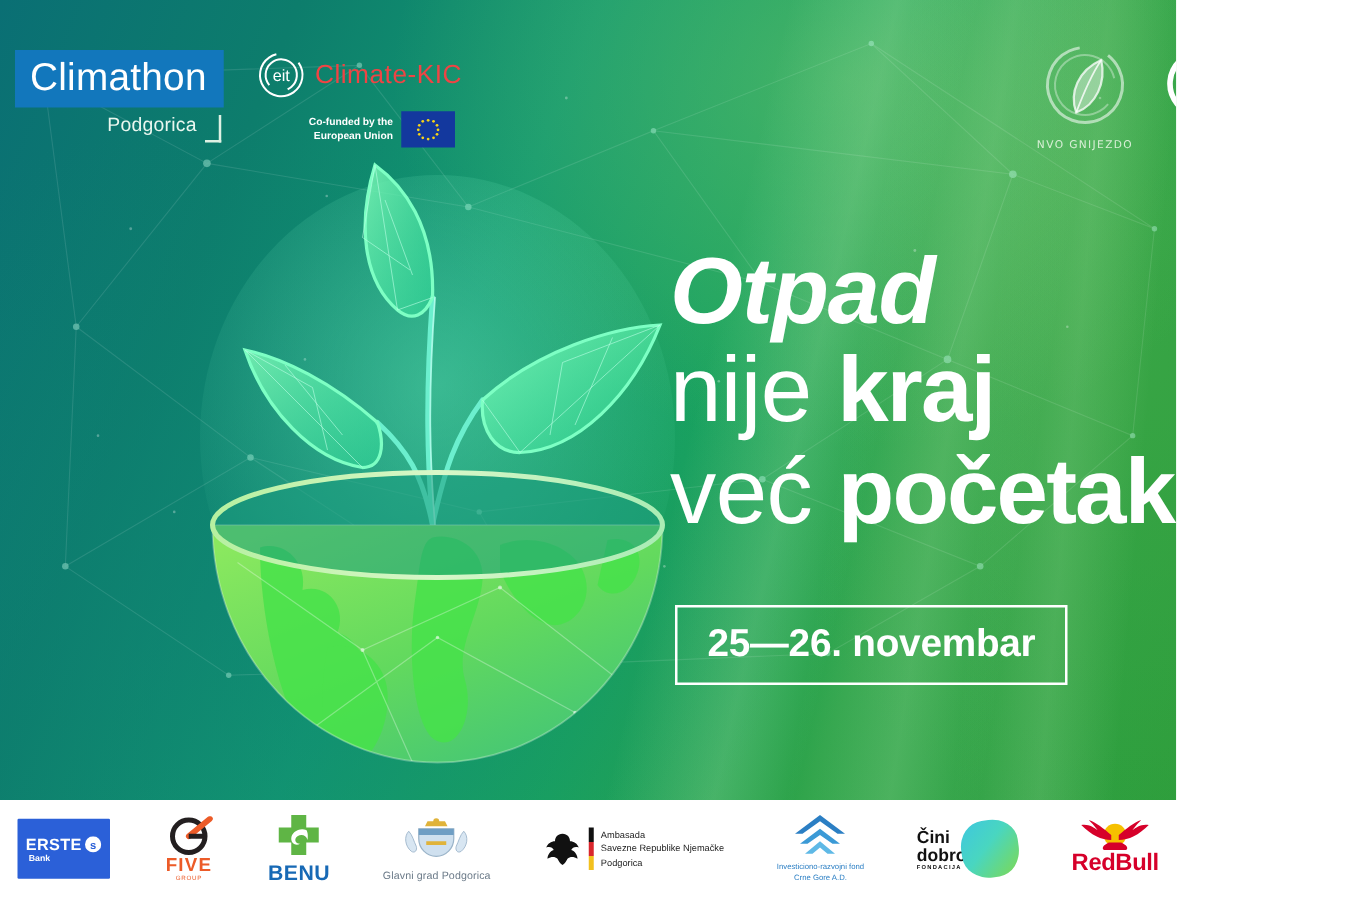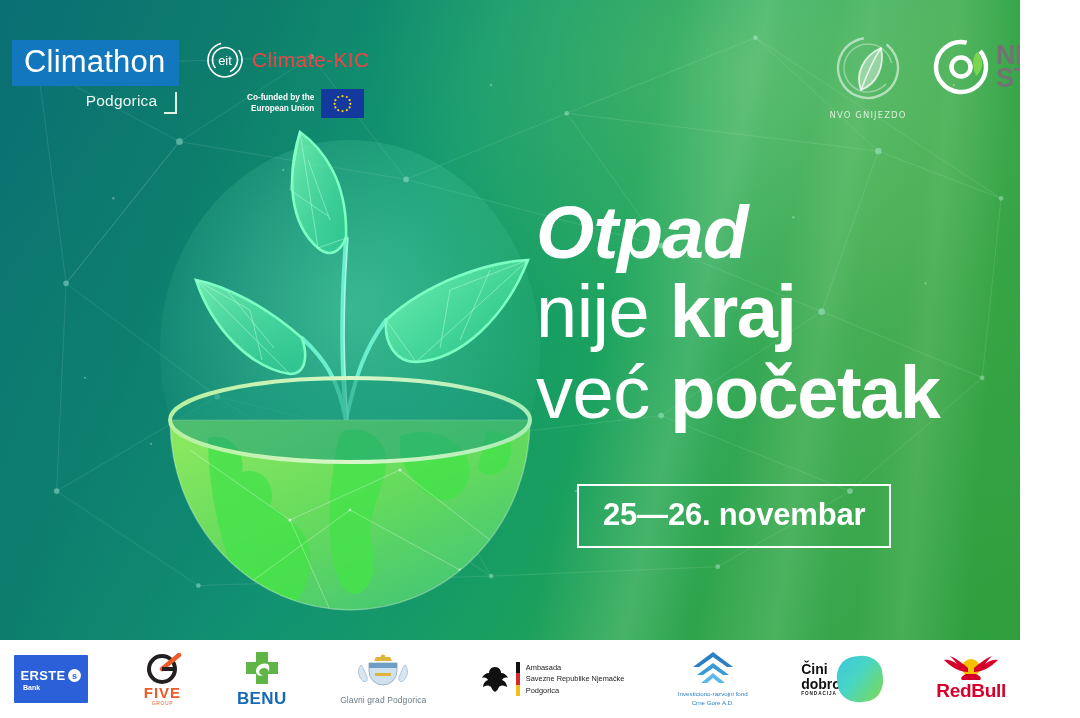--- a/index.html
+++ b/index.html
@@ -1,19 +1,19 @@
 <!DOCTYPE html>
 <html><head>
 <meta charset="utf-8">
 <style>
   * { margin:0; padding:0; box-sizing:border-box; }
   html,body { width:1080px; height:718px; overflow:hidden; background:#fff; }
   body { font-family:"Liberation Sans", sans-serif; }
 
-  .poster { position:relative; width:1020px; height:718px; overflow:hidden; }
+  .poster { position:relative; width:941px; height:718px; overflow:hidden; }
 
   
   .bg {
     position:absolute; inset:0 0 78px 0;
     background:
       radial-gradient(ellipse 520px 420px at 72% 10%, rgba(120,200,110,.45), rgba(120,200,110,0) 70%),
       radial-gradient(ellipse 420px 520px at 96% 46%, rgba(64,168,70,.55), rgba(64,168,70,0) 72%),
       radial-gradient(ellipse 640px 520px at 20% 72%, rgba(14,128,116,.55), rgba(14,128,116,0) 70%),
       linear-gradient(112deg, #0a6f74 0%, #0d7d6c 20%, #139a70 40%, #1aa35e 58%, #2ca248 75%, #2e9e3c 100%);
   }
@@ -72,21 +72,21 @@
   .hl1 { font-style:italic; font-weight:bold; font-size:75px; letter-spacing:-1px; }
   .hl2, .hl3 { font-size:74px; margin-top:8px; }
   .thin { font-weight:300; letter-spacing:-.5px; }
   .fat  { font-weight:bold; letter-spacing:-1.5px; }
   .hl3 { margin-top:10px; }
 
   .date-badge {
     position:absolute; left:540px; top:484px;
     border:2px solid #ffffff; padding:11px 24px 13px;
     color:#fff; font-size:31px; font-weight:bold; letter-spacing:-.2px;
-    display:inline-block; white-space:nowrap;margin-left:37px;
+    display:inline-block; white-space:nowrap;
   }
 
   
   .sponsors {
     position:absolute; left:0; right:0; bottom:0; height:78px; background:#fff;
     display:flex; align-items:center; justify-content:space-between;
     padding:0 14px;
   }
   .sp { display:flex; align-items:center; justify-content:center; flex:0 0 auto; }
 

